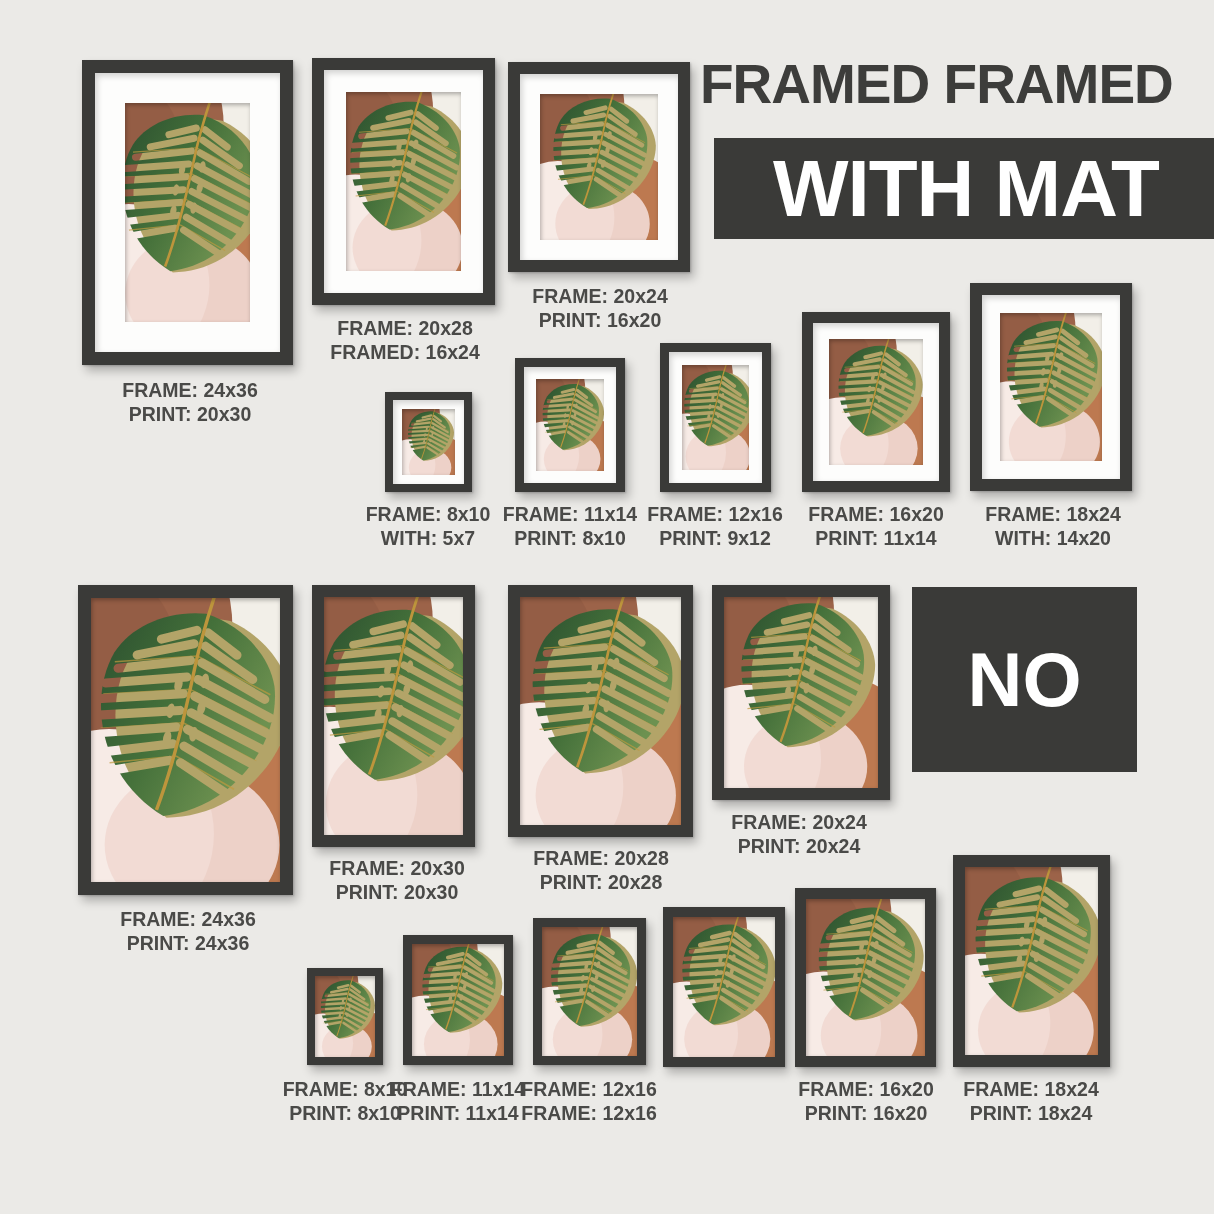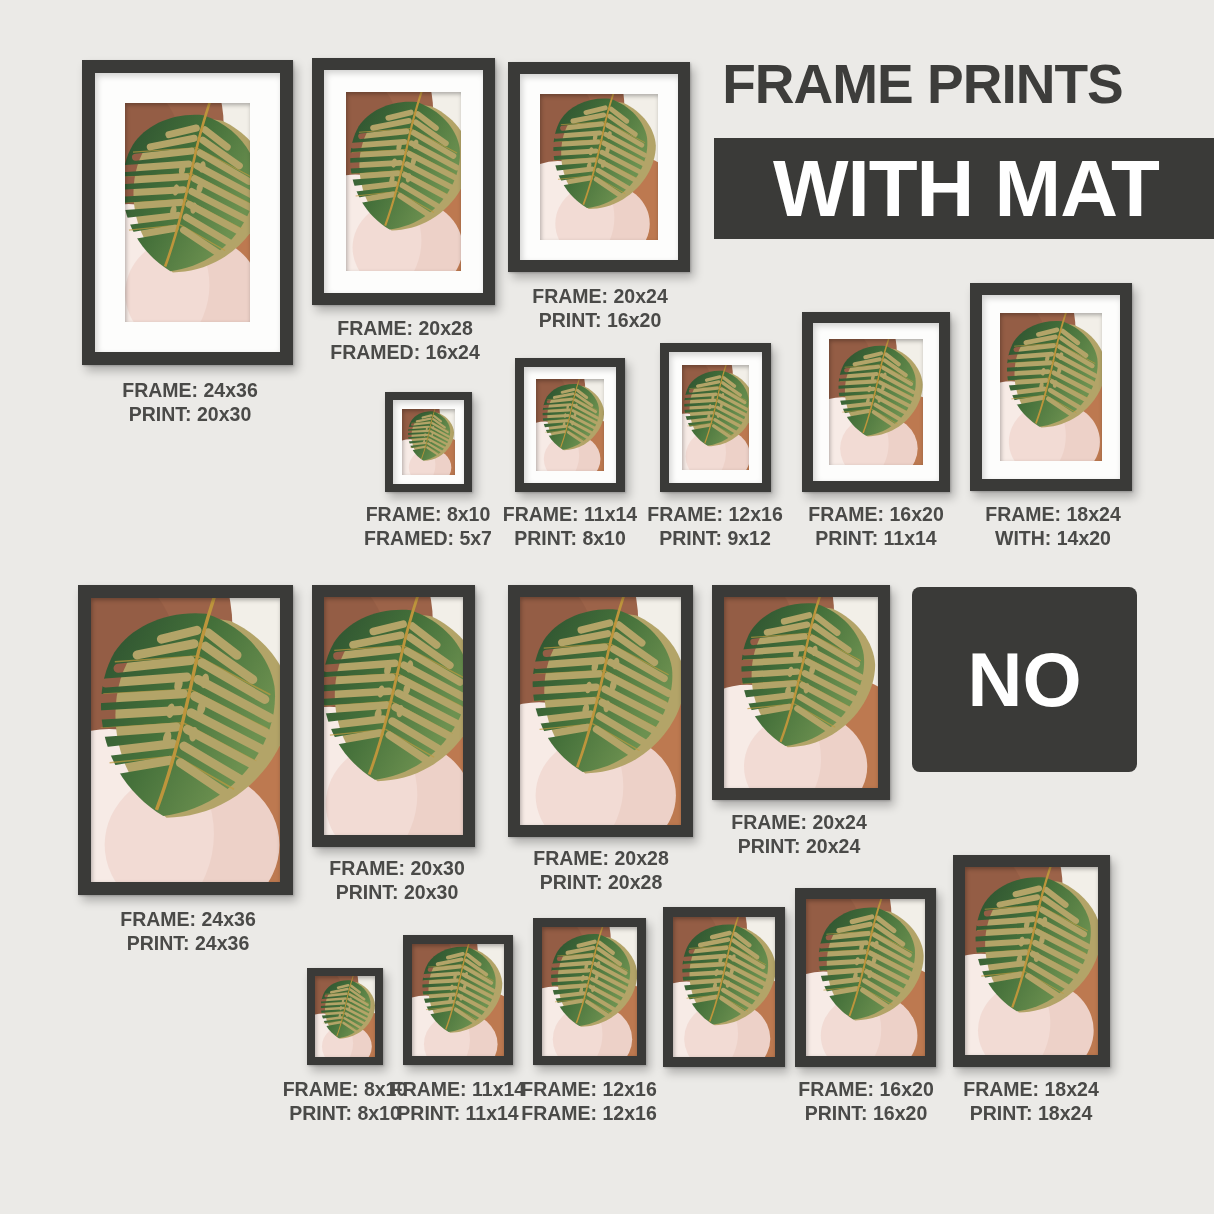--- a/index.html
+++ b/index.html
@@ -37,21 +37,21 @@
   }
   .badge-withmat{
     position:absolute;left:714px;top:138px;width:504px;height:101px;
     background:#3a3a38;color:#fff;font-weight:700;font-size:80px;
     line-height:101px;text-align:center;letter-spacing:-1px;white-space:nowrap;
   }
   .badge-nomat{
     position:absolute;left:912px;top:587px;width:225px;height:185px;
     background:#3a3a38;color:#fff;font-weight:700;font-size:76px;
     line-height:84px;text-align:center;letter-spacing:0;
-    display:flex;flex-direction:column;justify-content:center;border-radius:8px;
+    display:flex;flex-direction:column;justify-content:center;
   }
   .footer{
     position:absolute;left:0;top:1157px;width:1214px;height:57px;
     background:#3a3a38;color:#fff;font-weight:700;font-size:20px;
     line-height:57px;text-align:center;letter-spacing:-0.2px;white-space:nowrap;
   }
 </style>
 </head>
 <body>
 
@@ -117,21 +117,21 @@
               <line x1="0" y1="10" x2="70" y2="30"></line>
               <line x1="0" y1="40" x2="56" y2="58"></line>
             </g>
           </g>
           <path d="M7,-130 C3,-100 0,-70 0,-40 C0,10 -1,50 -7,90" stroke="#bd953c" stroke-width="3" fill="none"></path>
         </g>
       </symbol>
     </defs>
   </svg>
 
-  <div class="title">FRAME PRINTS</div>
+  <div class="title">FRAMED FRAMED</div>
   <div class="badge-withmat">WITH MAT</div>
 
   <div class="frame" style="left:82px;top:60px;width:211px;height:305px;padding:13px">
     <div class="mat" style="padding:30px">
       <div class="art">
           <svg viewBox="0 0 200 260" preserveAspectRatio="xMidYMid slice">
             <use href="#art"></use>
           </svg>
         </div>
     </div>
@@ -207,21 +207,21 @@
   <div class="label" style="left:285px;top:316px;width:240px">
     <div>FRAME: 20x28</div>
     <div>FRAMED: 16x24</div>
   </div>
   <div class="label" style="left:480px;top:284px;width:240px">
     <div>FRAME: 20x24</div>
     <div>PRINT: 16x20</div>
   </div>
   <div class="label" style="left:353px;top:502px;width:150px">
     <div>FRAME: 8x10</div>
-    <div>FRAMED: 5x7</div>
+    <div>WITH: 5x7</div>
   </div>
   <div class="label" style="left:495px;top:502px;width:150px">
     <div>FRAME: 11x14</div>
     <div>PRINT: 8x10</div>
   </div>
   <div class="label" style="left:640px;top:502px;width:150px">
     <div>FRAME: 12x16</div>
     <div>PRINT: 9x12</div>
   </div>
   <div class="label" style="left:801px;top:502px;width:150px">

